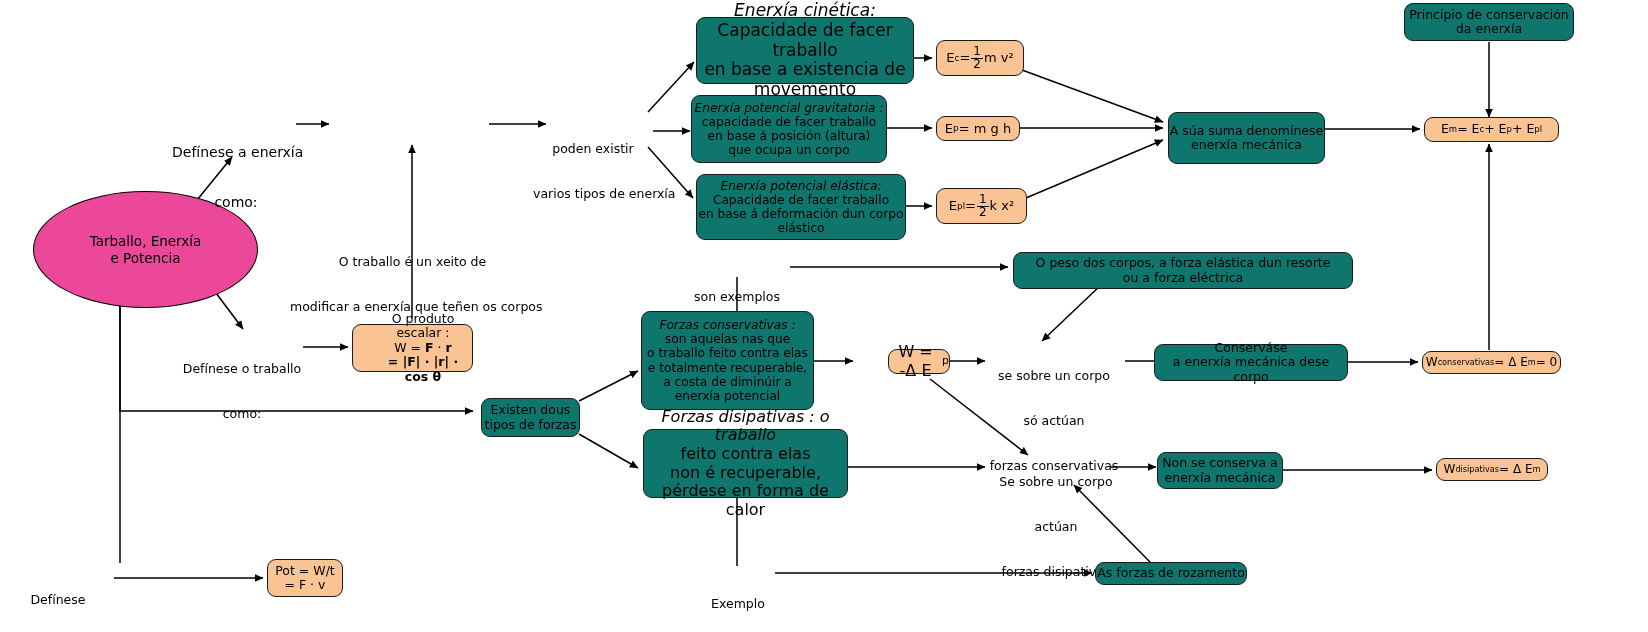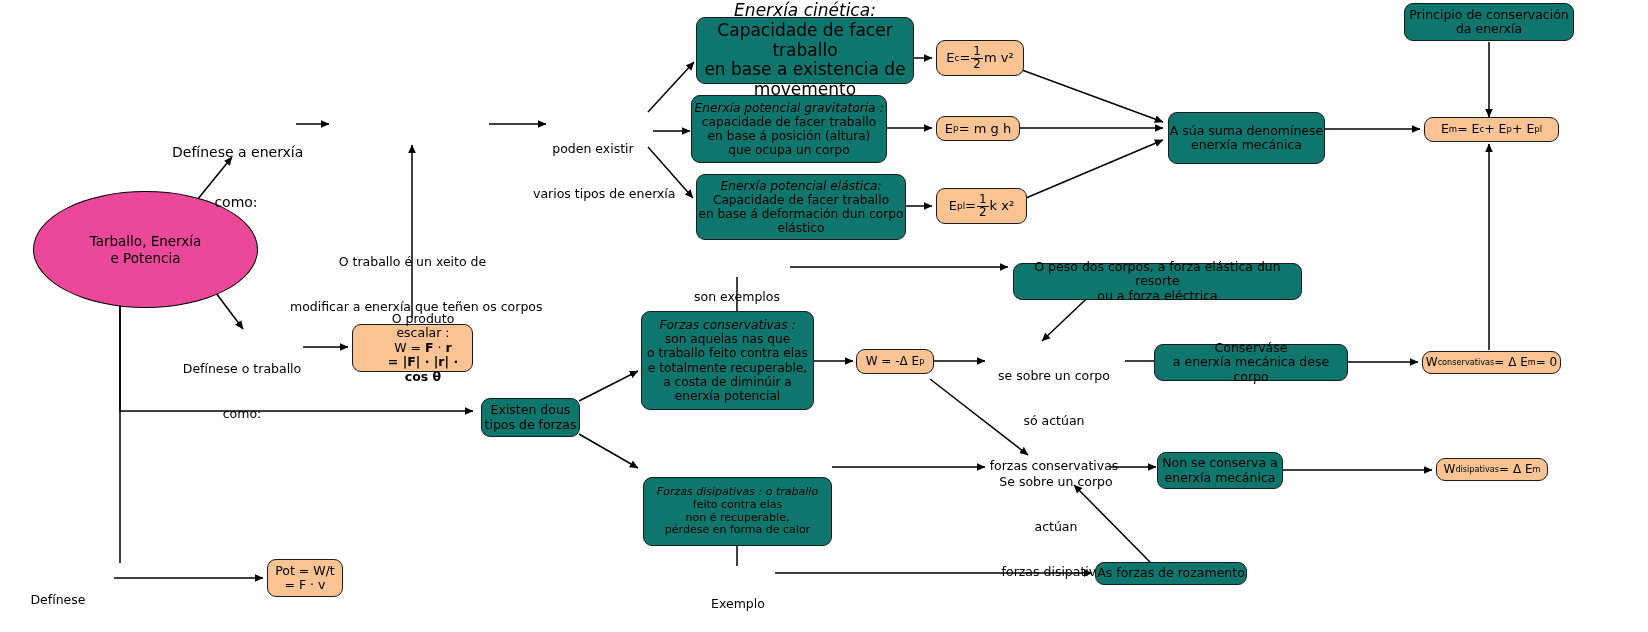--- a/index.html
+++ b/index.html
@@ -205,39 +205,39 @@
     </div>
   </div>
 
   <div class="node blue" style="left:1404px;top:3px;width:170px;height:38px;font-size:12.5px;">
     <div>
       <div>Principio de conservación</div>
       <div>da enerxía</div>
     </div>
   </div>
 
-  <div class="node blue" style="left:1013px;top:263px;width:289px;height:37px;font-size:12.5px;">
+  <div class="node blue" style="left:1013px;top:252px;width:340px;height:37px;font-size:12.5px;">
     <div>
       <div>O peso dos corpos, a forza elástica dun resorte</div>
       <div>ou a forza eléctrica</div>
     </div>
   </div>
 
   <div class="node blue" style="left:641px;top:311px;width:173px;height:99px;font-size:12.2px;">
     <div>
       <div class="ital">Forzas conservativas :</div>
       <div>son aquelas nas que</div>
       <div>o traballo feito contra elas</div>
       <div>e totalmente recuperable,</div>
       <div>a costa de diminúir a</div>
       <div>enerxía potencial</div>
     </div>
   </div>
 
-  <div class="node blue" style="left:643px;top:429px;width:189px;height:69px;font-size:11px;margin-top:48px;">
+  <div class="node blue" style="left:643px;top:429px;width:205px;height:69px;font-size:16px;">
     <div>
       <div class="ital">Forzas disipativas : o traballo</div>
       <div>feito contra elas</div>
       <div>non é recuperable,</div>
       <div>pérdese en forma de calor</div>
     </div>
   </div>
 
   <div class="node blue" style="left:481px;top:398px;width:99px;height:39px;font-size:12.5px;">
     <div>
@@ -312,21 +312,21 @@
         <sub>m</sub>
         <span> =  E</span>
         <sub>c</sub>
         <span>  +  E</span>
         <sub>p</sub>
         <span>  +  E</span>
         <sub>pl</sub>
     </div>
   </div>
 
-  <div class="node orange" style="left:856px;top:349px;width:78px;height:25px;font-size:12px;">
+  <div class="node orange" style="left:888px;top:349px;width:62px;height:25px;font-size:16px;">
     <div class="f-line">
       <span>W  =  -Δ E</span>
         <sub>p</sub>
     </div>
   </div>
 
   <div class="node orange" style="left:1422px;top:351px;width:139px;height:23px;font-size:12px;">
     <div class="f-line">
       <span>W</span>
         <sub>conservativas</sub>

